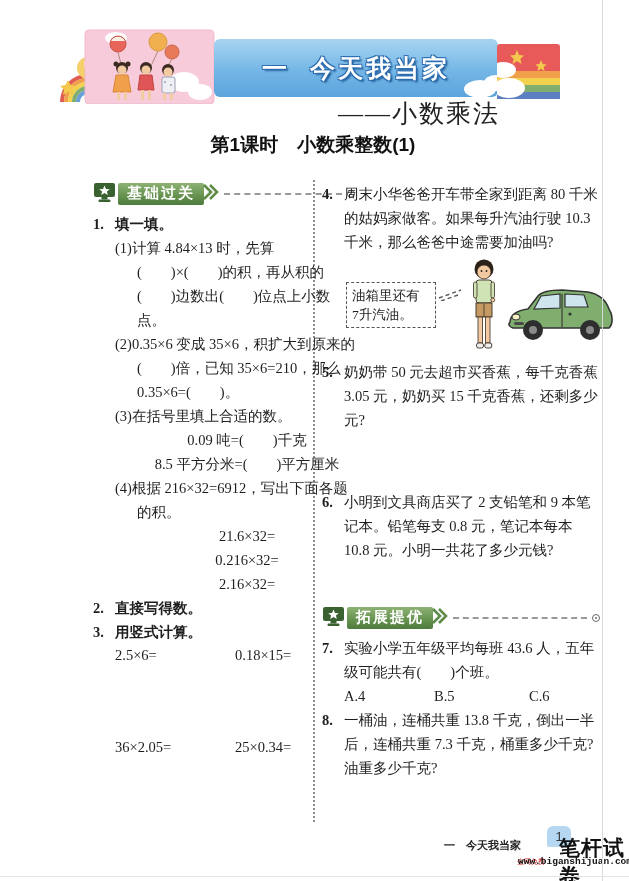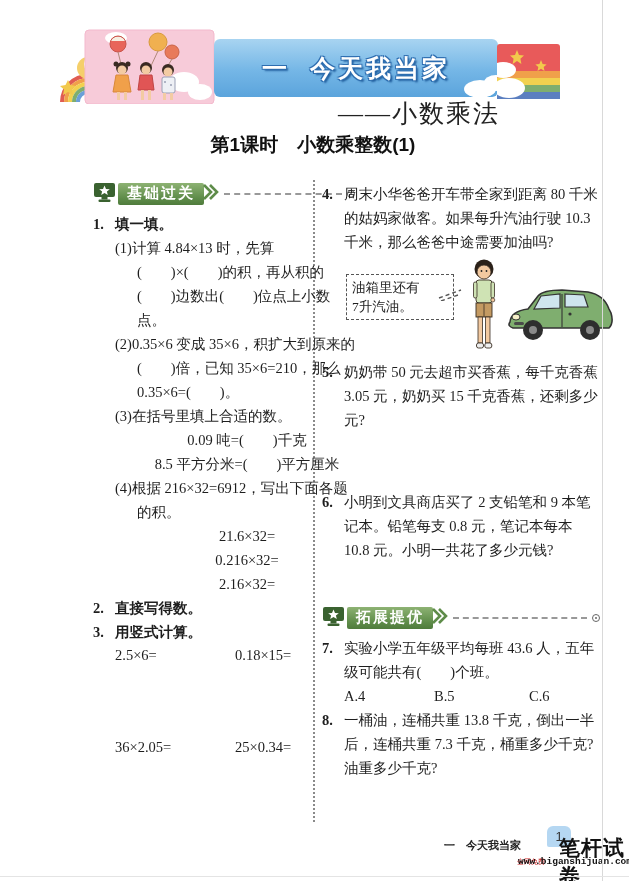--- a/index.html
+++ b/index.html
@@ -58,21 +58,21 @@
   .part { padding-left:22px; text-indent:-22px; line-height:24px; }
   .subline { margin-left:24px; line-height:24px;text-align:center; }
   .grid2 { display:grid; grid-template-columns:1fr 1fr; line-height:23.5px; }
   .vgap68 { margin-top:68px; }
   .sp58 { height:58px; } .sp44 { height:44px; }
   .options { display:grid; grid-template-columns:90px 95px auto; line-height:24px; }
 
   
   .illus { position:relative; height:100px; margin:4px 0 2px 0; }
   .bubble {
-    position:absolute; left:2px; top:16px; width:108px; border:1.5px dashed #555;
+    position:absolute; left:2px; top:24px; width:90px; border:1.5px dashed #555;
     padding:3px 5px; font-size:13.5px; line-height:19px; background:#fff;
   }
   .bubble-tail { position:absolute; left:94px; top:26px; }
   .boy { position:absolute; left:120px; top:0; }
   .car { position:absolute; left:158px; top:24px; }
 
   
   .footer-unit {
     position:absolute; left:444px; top:838px; font-size:11px; font-weight:bold;
     font-family:"Liberation Sans","DejaVu Sans",sans-serif; color:#222;

